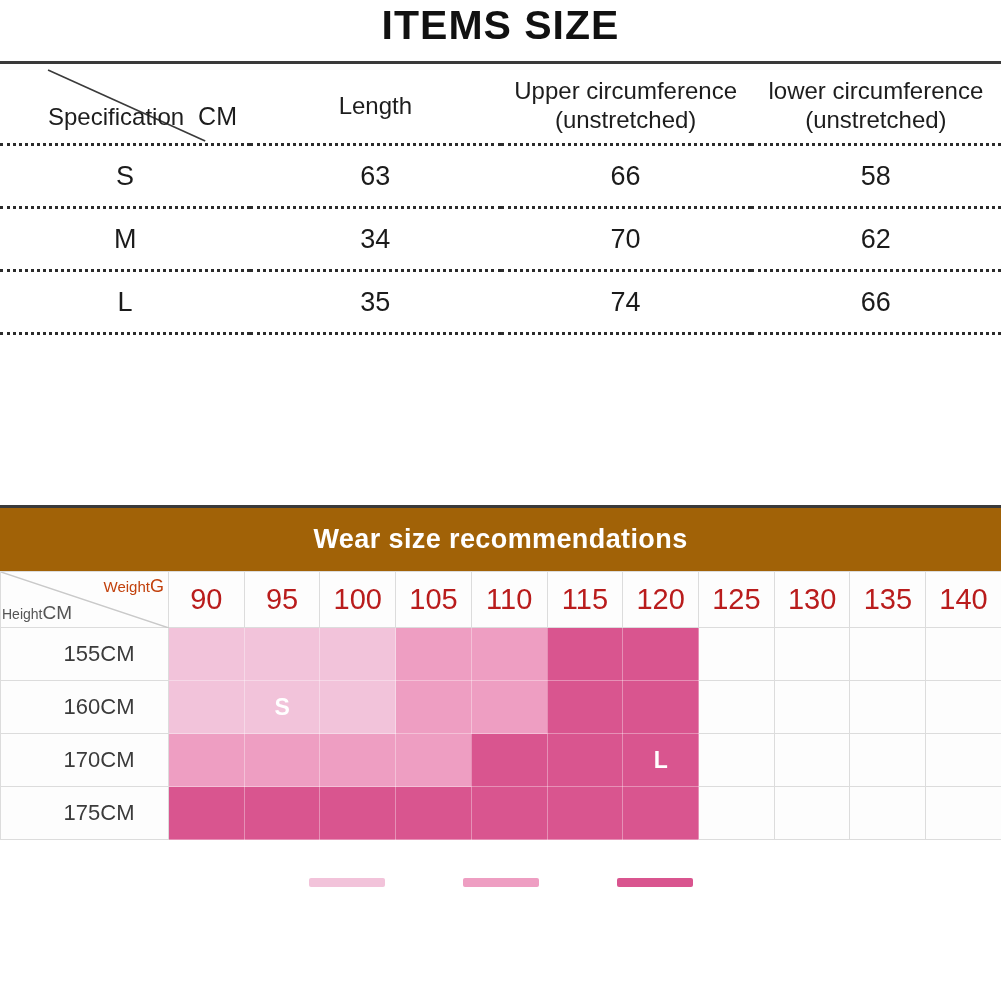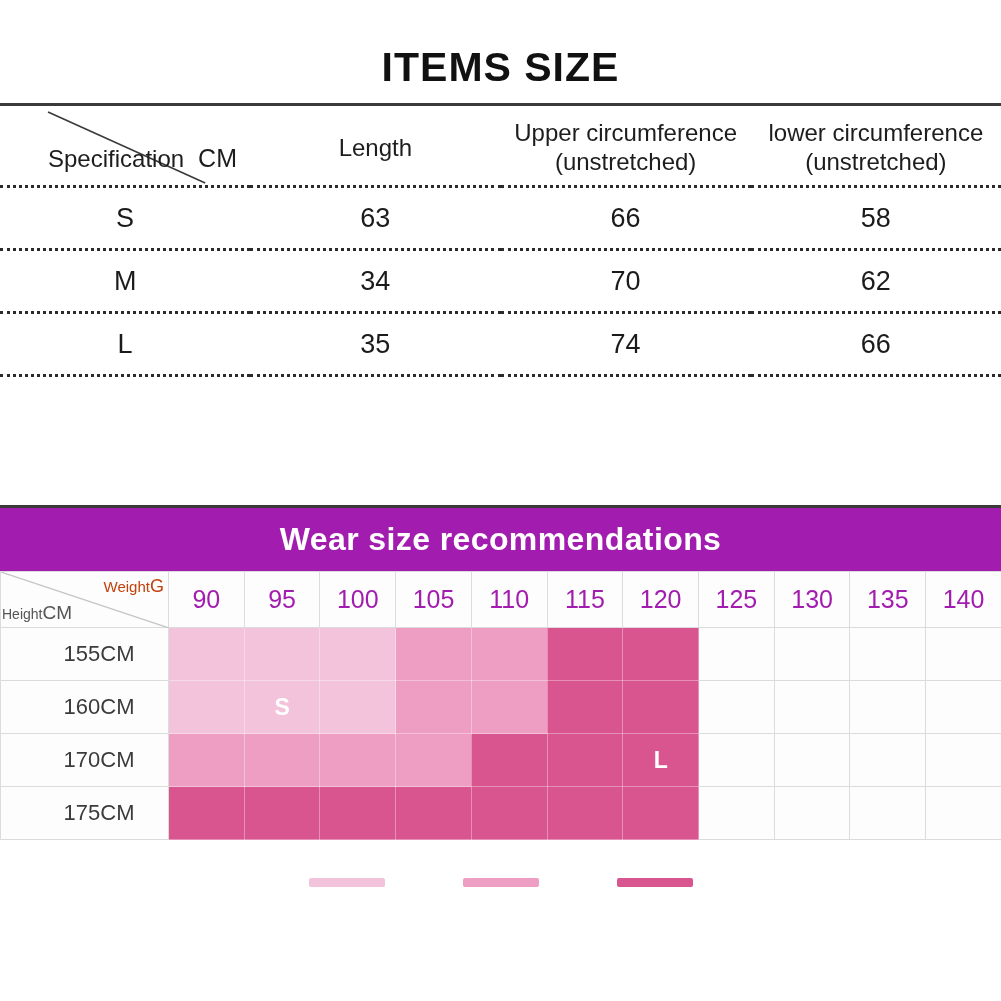--- a/index.html
+++ b/index.html
@@ -9,21 +9,20 @@
     font-family: "Liberation Sans", sans-serif;
     overflow: hidden;
   }
 
   
   #items-size-section {
     position: relative;
     width: 1001px;
     height: 508px;
     background: #ffffff;
-    padding-top: 42px;
   }
   #items-title {
     text-align: center;
     font-size: 41px;
     font-weight: bold;
     letter-spacing: 1px;
     color: #111111;
     line-height: 50px;
   }
   #title-rule {
@@ -84,44 +83,44 @@
     position: absolute;
     left: 0; bottom: 0;
     width: 1001px; height: 3px;
     background: #3a3a3a;
   }
 
   
   #wear-section { width: 1001px; }
   #wear-banner {
     width: 1001px; height: 63px;
-    background: #a21caf;
+    background: #a16207;
     color: #ffffff;
-    font-size: 32px;
+    font-size: 27px;
     font-weight: bold;
     display: flex;
     align-items: center;
     justify-content: center;
     letter-spacing: .4px;
   }
 
   .grid-table {
     width: 1001px;
     border-collapse: collapse;
     table-layout: fixed;
   }
   .grid-table td {
     border: 1px solid #dcdcdc;
     text-align: center;
     height: 53px;
     font-size: 22px;
     color: #222222;
     background: #fdfdfd;
   }
-  td.wcol-head { font-size: 25px; color: #a21caf; height: 56px; }
+  td.wcol-head { font-size: 29px; color: #b91c1c; height: 56px; }
   td.hrow-head { font-size: 22px; color: #3b3b3b; padding-left: 29px; }
 
   
   #grid-corner {
     position: relative;
     height: 56px;
     padding: 0;
     background: #fdfdfd;
   }
   #grid-corner .weight-lbl {

